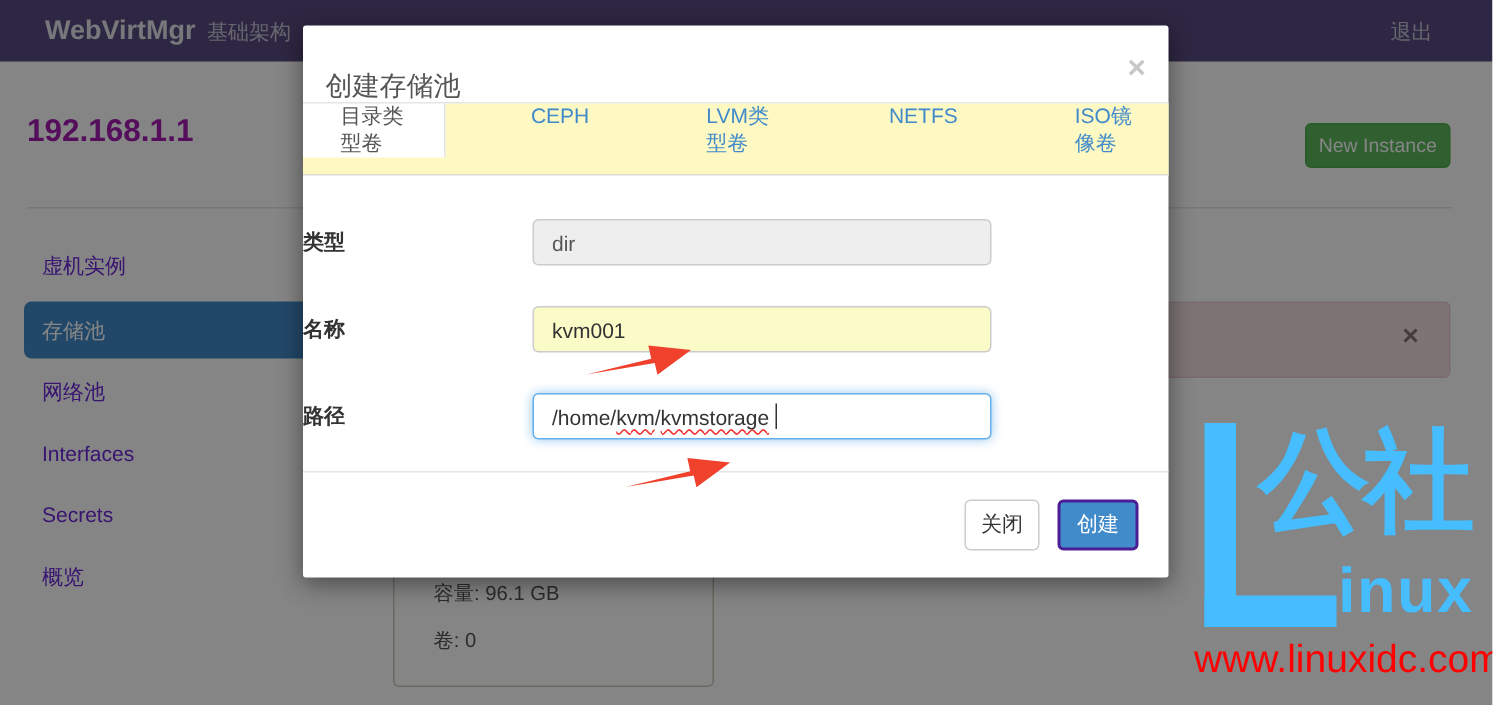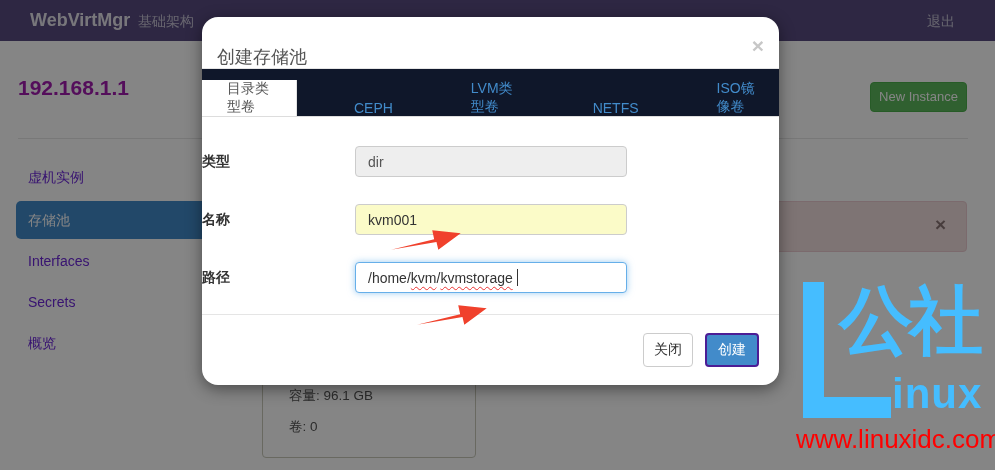--- a/index.html
+++ b/index.html
@@ -52,40 +52,40 @@
     border-left:21px solid #45bdff; border-bottom:21px solid #45bdff; }
   .wm-cn { position:absolute; left:44px; top:14px; font-size:74px; font-weight:bold;
     color:#45bdff; letter-spacing:-4px; line-height:1; }
   .wm-latin { position:absolute; left:97px; top:103px; font-size:42px; font-weight:bold;
     color:#45bdff; line-height:1; letter-spacing:1px; }
   .wm-url { position:absolute; left:1px; top:156px; font-size:26px; color:#ff0000;
     line-height:1; }
 
   
   .modal { position:absolute; left:202px; top:17px; width:577px; height:368px;
-    background:#fff; border-radius:16px; box-shadow:0 4px 16px rgba(0,0,0,.45);
+    background:#fff; border-radius:2px; box-shadow:0 4px 16px rgba(0,0,0,.45);
     z-index:30; }
   .modal-header { position:relative; height:52px; border-bottom:1px solid #e5e5e5; }
   .modal-title { position:absolute; left:15px; top:31px; font-size:18px; color:#555;
     line-height:1; }
   .modal-close { position:absolute; right:15px; top:18px; font-size:21px; color:#c7c7c7;
     font-weight:bold; line-height:21px; cursor:pointer; }
 
-  .tabs { display:flex; height:48px; background:#0f172a; border-bottom:1px solid #ddd;
-    align-items:flex-end;gap:36px; }
+  .tabs { display:flex; height:48px; background:#fef9c3; border-bottom:1px solid #ddd;
+    align-items:flex-start;gap:36px; }
   .tab { display:flex; align-items:center; padding:0 21px; font-size:14px; color:#428bca;
     cursor:pointer; }
   .tab.active { background:#fff; color:#555; border-right:1px solid #e3e3e3;
     padding:0 25px; }
 
   .modal-body { position:relative; height:180px; padding-top:29px; }
   .form-row { display:flex; margin-bottom:27px; height:31px; }
   .form-label { width:120px; font-size:14px; font-weight:bold;
     color:#333; line-height:31px; }
-  .form-control { margin-left:33px; width:272px; height:31px; border:1px solid #ccc;
+  .form-control { margin-left:33px; width:306px; height:31px; border:1px solid #ccc;
     border-radius:4px; font-size:14px; padding:0 12px;
     font-family:"Liberation Sans","DejaVu Sans",sans-serif; }
   .input-disabled { background:#eee; color:#555; }
   .input-autofill { background:#fbfbc8; color:#333; }
   .input-focus { border:1px solid #66afe9; box-shadow:0 0 7px rgba(102,175,233,.65);
     background:#fff; color:#333; display:flex; align-items:center; }
   .squiggle { text-decoration:underline; text-decoration-style:wavy;
     text-decoration-color:#e33; text-underline-offset:3px; text-decoration-thickness:1px; }
   .caret { display:inline-block; width:1px; height:17px; background:#333; margin-left:4px; }
 
@@ -115,20 +115,21 @@
   </div>
 
   <div class="host-heading">192.168.1.1</div>
   <div class="page-hr"></div>
 
   <div class="btn-new-instance">New Instance</div>
 
   <div class="sidebar">
     <div class="side-item">虚机实例</div>
     <div class="side-item active">存储池</div>
+    <div class="side-item">网络池</div>
     <div class="side-item">Interfaces</div>
     <div class="side-item">Secrets</div>
     <div class="side-item">概览</div>
   </div>
 
   <div class="bg-alert">
     <span class="alert-close">×</span>
   </div>
 
   <div class="pool-panel">

